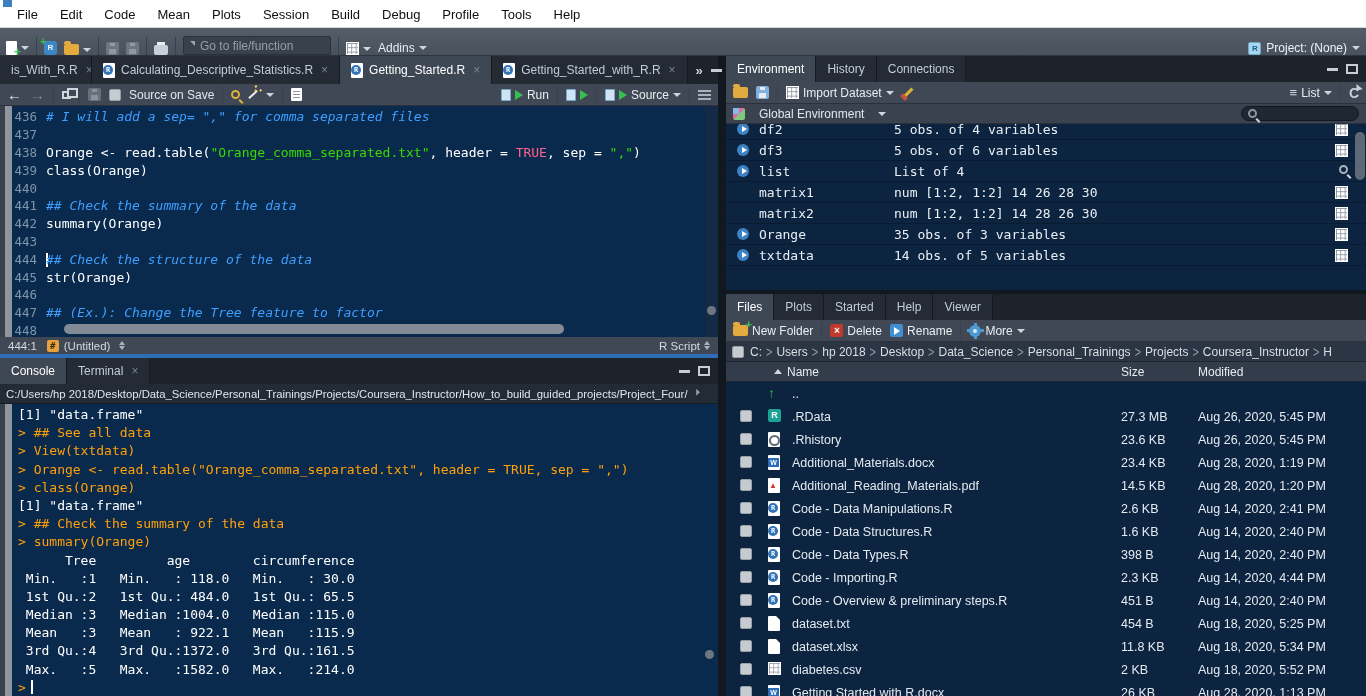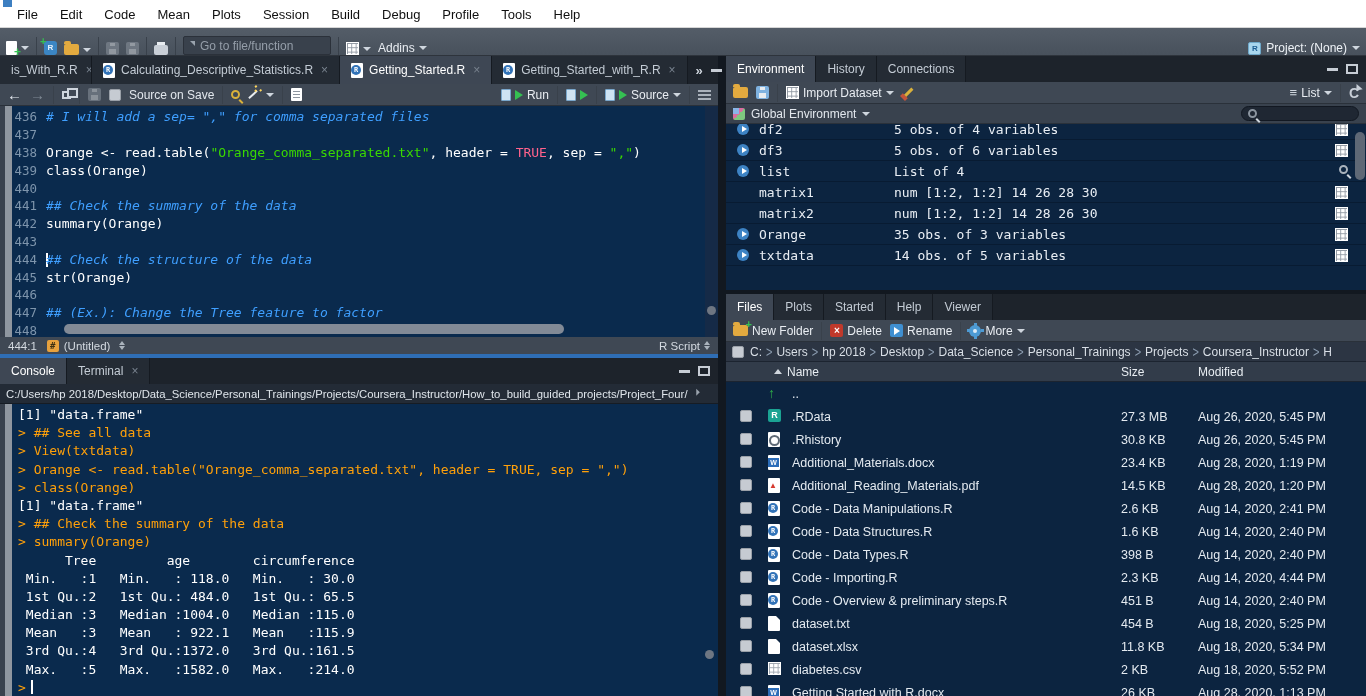--- a/index.html
+++ b/index.html
@@ -161,21 +161,21 @@
   .pathbar{height:20px;background:#232b36;display:flex;align-items:center;padding:0 6px;gap:4px;
      color:#dfe5eb;font-size:11.3px;white-space:nowrap;overflow:hidden;border-bottom:1px solid #161c24}
   .console-body{position:relative;height:292px;overflow:hidden;padding-top:3px;
      background:linear-gradient(90deg,#39414d 0 5px,#8f969f 5px 12px,var(--editor-bg) 12px)}
   .c-line{font:13px "DejaVu Sans Mono",monospace;white-space:pre;height:18.2px;padding-left:18px}
   .c-out{color:#fff}.c-in{color:var(--cin)}
   .blockcursor{display:inline-block;width:2px;height:14px;background:#fff;vertical-align:-2px;margin-left:5px}
 
   
   #env-pane{left:726px;top:56px;width:640px;height:234px}
-  .envbar{height:20px;background:#39424e;display:flex;align-items:center;gap:6px;padding:0 7px;
+  .envbar{height:20px;background:#39424e;display:flex;align-items:center;gap:14px;padding:0 7px;
      font-size:12px;color:#e2e7ed;border-bottom:1px solid #2a313a}
   .searchbox{margin-left:auto;width:118px;height:15px;background:#1f2733;border:1px solid #121822;
      border-radius:8px;display:flex;align-items:center;gap:4px;padding:0 6px}
   .searchbox input{background:transparent;border:none;outline:none;color:#cfd6de;font-size:11px;width:80px}
   .env-list{position:relative;height:166px;overflow:hidden}
   .env-rows{margin-top:-5px}
   .env-row{position:relative;height:21px;display:flex;align-items:center;padding-left:11px;
      border-bottom:1px solid rgba(6,20,38,.55)}
   .env-name{width:145px;flex:none;color:#e9eef4;font:13px "DejaVu Sans Mono",monospace;padding-left:10px}
   .env-row .noexp{width:12px;flex:none}
@@ -639,21 +639,21 @@
           <span class="checkbox f-check"></span>
           <span class="ic ic-rdata f-icon"></span>
           <span class="f-name">.RData</span>
           <span class="f-size">27.3 MB</span>
           <span class="f-mod">Aug 26, 2020, 5:45 PM</span>
         </div>
         <div class="f-row">
           <span class="checkbox f-check"></span>
           <span class="ic ic-hist f-icon"></span>
           <span class="f-name">.Rhistory</span>
-          <span class="f-size">30.8 KB</span>
+          <span class="f-size">23.6 KB</span>
           <span class="f-mod">Aug 26, 2020, 5:45 PM</span>
         </div>
         <div class="f-row">
           <span class="checkbox f-check"></span>
           <span class="ic ic-word f-icon"></span>
           <span class="f-name">Additional_Materials.docx</span>
           <span class="f-size">23.4 KB</span>
           <span class="f-mod">Aug 28, 2020, 1:19 PM</span>
         </div>
         <div class="f-row">

